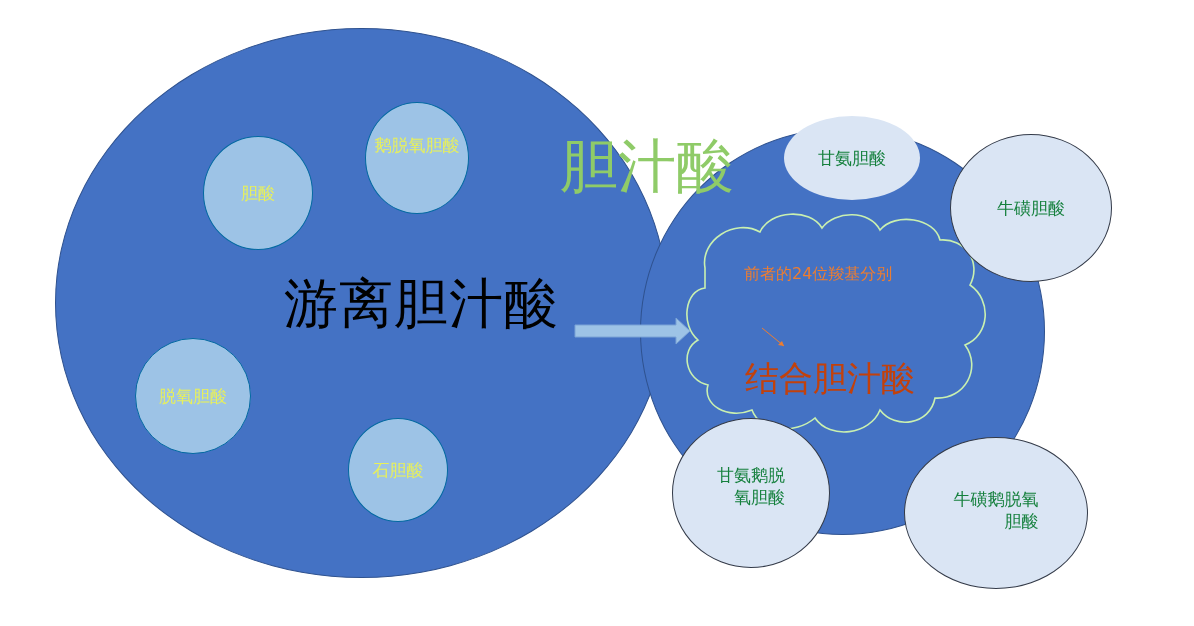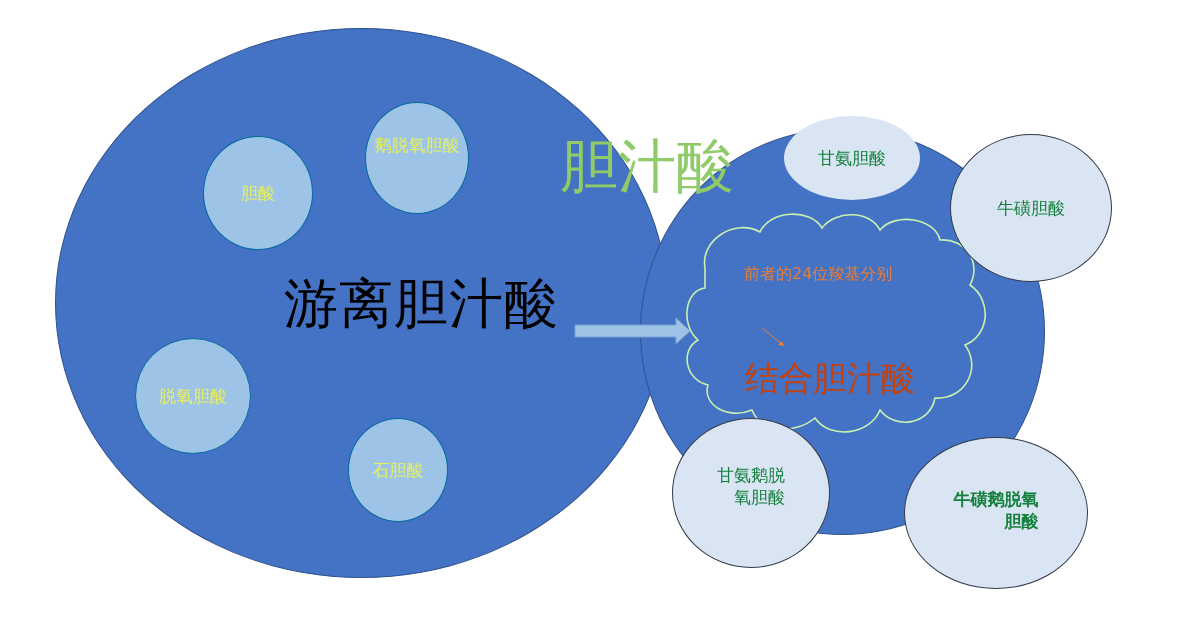--- a/index.html
+++ b/index.html
@@ -80,17 +80,17 @@
 <div class="shape sat" style="left:950px; top:134px; width:162px; height:148px;">
   <span class="or" style="font-size:17px;">牛磺胆酸</span>
 </div>
 <div class="shape sat" style="left:672px; top:418px; width:158px; height:150px;">
   <span class="or" style="font-size:17px; margin-top:-14px;">
     <span style="display:block;">甘氨鹅脱</span>
     <span style="display:block;">氧胆酸</span>
   </span>
 </div>
 <div class="shape sat" style="left:904px; top:437px; width:184px; height:152px;">
-  <span class="or" style="font-size:17px; margin-top:-6px;font-weight:bold;">
+  <span class="or" style="font-size:17px; margin-top:-6px;">
     <span style="display:block;">牛磺鹅脱氧</span>
     <span style="display:block;">胆酸</span>
   </span>
 </div>
 
 </body></html>

